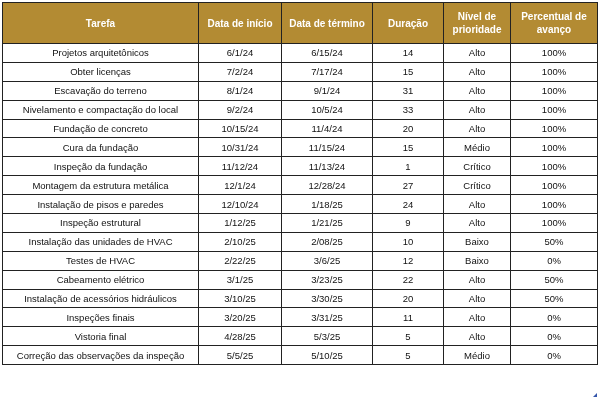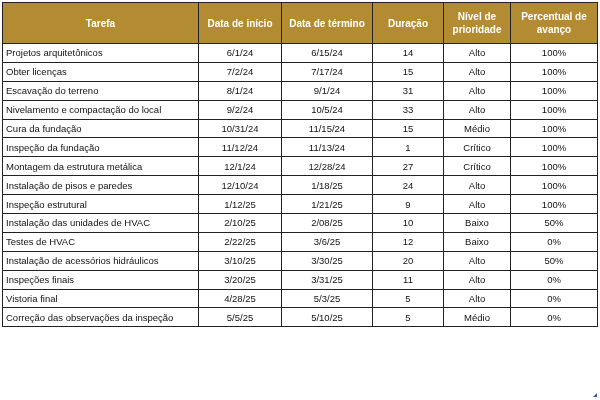--- a/index.html
+++ b/index.html
@@ -22,21 +22,21 @@
     background: #b38b33;
     color: #ffffff;
     font-weight: bold;
     font-size: 10px;
     height: 40px;
     text-align: center;
     line-height: 13px;
     white-space: normal;
   }
   table.sheet tbody td { height: 17.9px; text-align: center; }
-  table.sheet tbody td.task { text-align: left; }
+  table.sheet tbody td.task { text-align: center; }
   .corner {
     position: absolute; right: 3px; bottom: 3px;
     width: 0; height: 0;
     border-left: 4px solid transparent;
     border-bottom: 4px solid #3355aa;
   }
 </style>
 </head>
 <body>
 
@@ -86,20 +86,28 @@
       </tr>
       <tr>
         <td class="task">Nivelamento e compactação do local</td>
         <td>9/2/24</td>
         <td>10/5/24</td>
         <td>33</td>
         <td>Alto</td>
         <td>100%</td>
       </tr>
       <tr>
+        <td class="task">Fundação de concreto</td>
+        <td>10/15/24</td>
+        <td>11/4/24</td>
+        <td>20</td>
+        <td>Alto</td>
+        <td>100%</td>
+      </tr>
+      <tr>
         <td class="task">Cura da fundação</td>
         <td>10/31/24</td>
         <td>11/15/24</td>
         <td>15</td>
         <td>Médio</td>
         <td>100%</td>
       </tr>
       <tr>
         <td class="task">Inspeção da fundação</td>
         <td>11/12/24</td>
@@ -142,20 +150,28 @@
       </tr>
       <tr>
         <td class="task">Testes de HVAC</td>
         <td>2/22/25</td>
         <td>3/6/25</td>
         <td>12</td>
         <td>Baixo</td>
         <td>0%</td>
       </tr>
       <tr>
+        <td class="task">Cabeamento elétrico</td>
+        <td>3/1/25</td>
+        <td>3/23/25</td>
+        <td>22</td>
+        <td>Alto</td>
+        <td>50%</td>
+      </tr>
+      <tr>
         <td class="task">Instalação de acessórios hidráulicos</td>
         <td>3/10/25</td>
         <td>3/30/25</td>
         <td>20</td>
         <td>Alto</td>
         <td>50%</td>
       </tr>
       <tr>
         <td class="task">Inspeções finais</td>
         <td>3/20/25</td>

